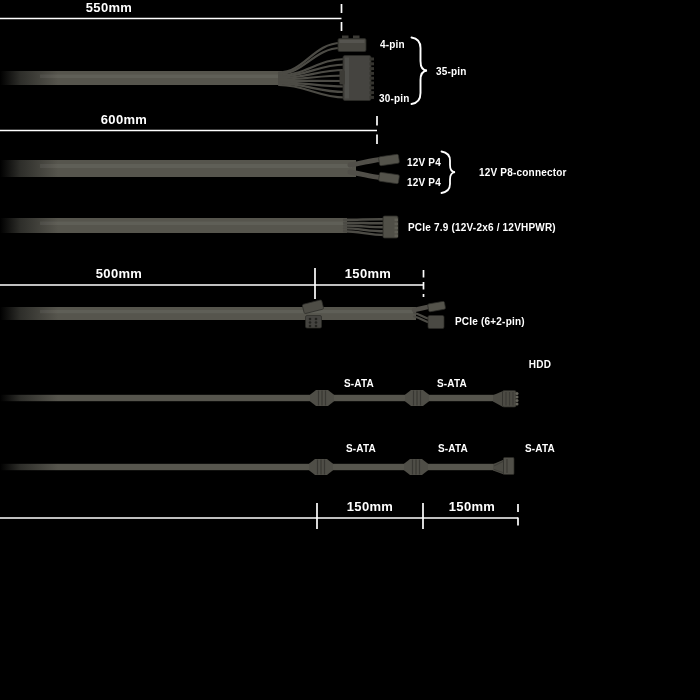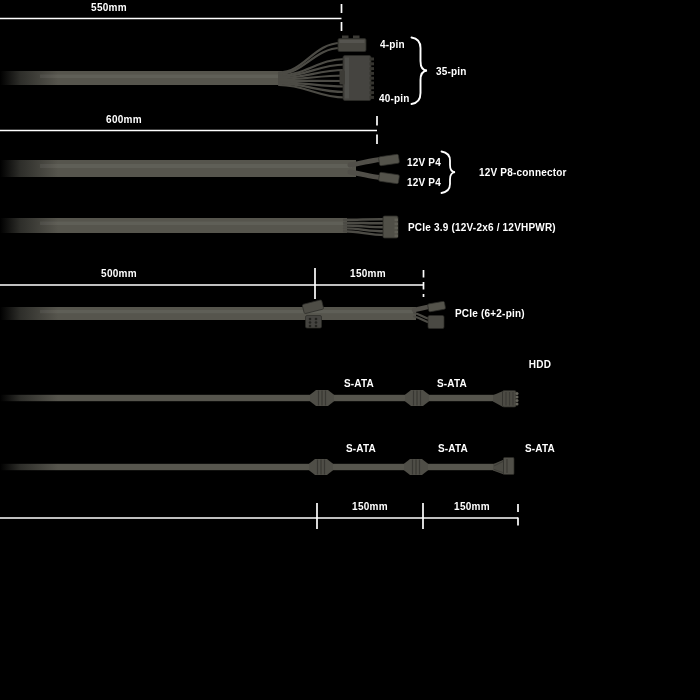--- a/index.html
+++ b/index.html
@@ -3,21 +3,21 @@
 <meta charset="utf-8">
 <style>
   html,body{margin:0;padding:0;background:#000;}
   #stage{
     position:relative;width:700px;height:700px;background:#000;overflow:hidden;
     font-family:"Liberation Sans",sans-serif;
   }
   #art{position:absolute;left:0;top:0;}
   .mm{
     position:absolute;transform:translateX(-50%);color:#fff;
-    font-size:10px;font-weight:700;letter-spacing:.3px;white-space:nowrap;line-height:14px;
+    font-size:13px;font-weight:700;letter-spacing:.3px;white-space:nowrap;line-height:14px;
   }
   .lbl{
     position:absolute;color:#fff;font-size:10px;font-weight:700;
     letter-spacing:.2px;white-space:nowrap;line-height:13px;
   }
   .lbl.centered{transform:translateX(-50%);text-align:center;}
   .lbl.sm{font-size:10px;}
 </style>
 </head>
 <body>
@@ -225,29 +225,29 @@
   </svg>
 
   <div class="mm" style="left:109px;top:1px">550mm</div>
   <div class="mm" style="left:124px;top:113px">600mm</div>
   <div class="mm" style="left:119px;top:267px">500mm</div>
   <div class="mm" style="left:368px;top:267px">150mm</div>
   <div class="mm" style="left:370px;top:500px">150mm</div>
   <div class="mm" style="left:472px;top:500px">150mm</div>
 
   <div class="lbl" style="left:380px;top:38px">4-pin</div>
-  <div class="lbl" style="left:379px;top:92px">40-pin</div>
+  <div class="lbl" style="left:379px;top:92px">30-pin</div>
   <div class="lbl" style="left:436px;top:65px">35-pin</div>
 
   <div class="lbl" style="left:407px;top:156px">12V P4</div>
   <div class="lbl" style="left:407px;top:176px">12V P4</div>
   <div class="lbl" style="left:479px;top:166px">12V P8-connector</div>
 
-  <div class="lbl sm" style="left:408px;top:221px">PCIe 3.9 (12V-2x6 / 12VHPWR)</div>
-  <div class="lbl" style="left:455px;top:307px">PCIe (6+2-pin)</div>
+  <div class="lbl sm" style="left:408px;top:221px">PCIe 7.9 (12V-2x6 / 12VHPWR)</div>
+  <div class="lbl" style="left:455px;top:315px">PCIe (6+2-pin)</div>
 
   <div class="lbl centered" style="left:359px;top:377px">S-ATA</div>
   <div class="lbl centered" style="left:452px;top:377px">S-ATA</div>
   <div class="lbl centered" style="left:540px;top:358px">HDD</div>
 
   <div class="lbl centered" style="left:361px;top:442px">S-ATA</div>
   <div class="lbl centered" style="left:453px;top:442px">S-ATA</div>
   <div class="lbl centered" style="left:540px;top:442px">S-ATA</div>
 
 </div>

